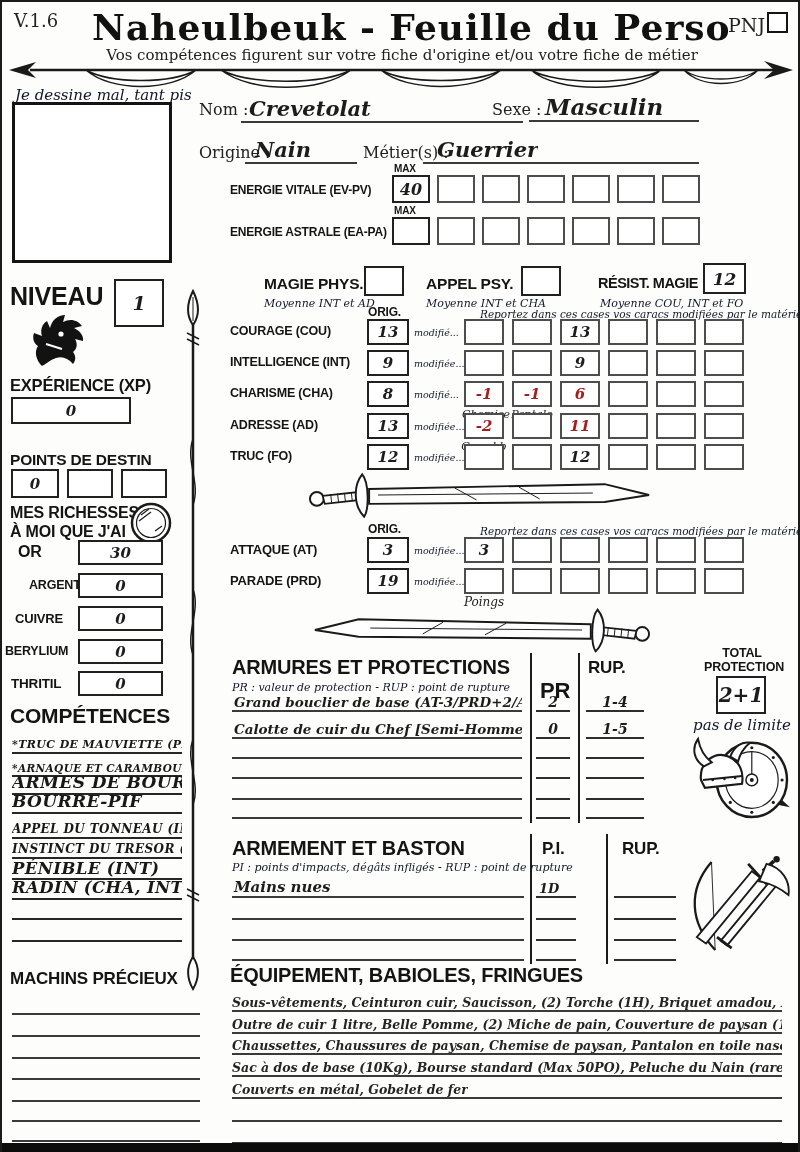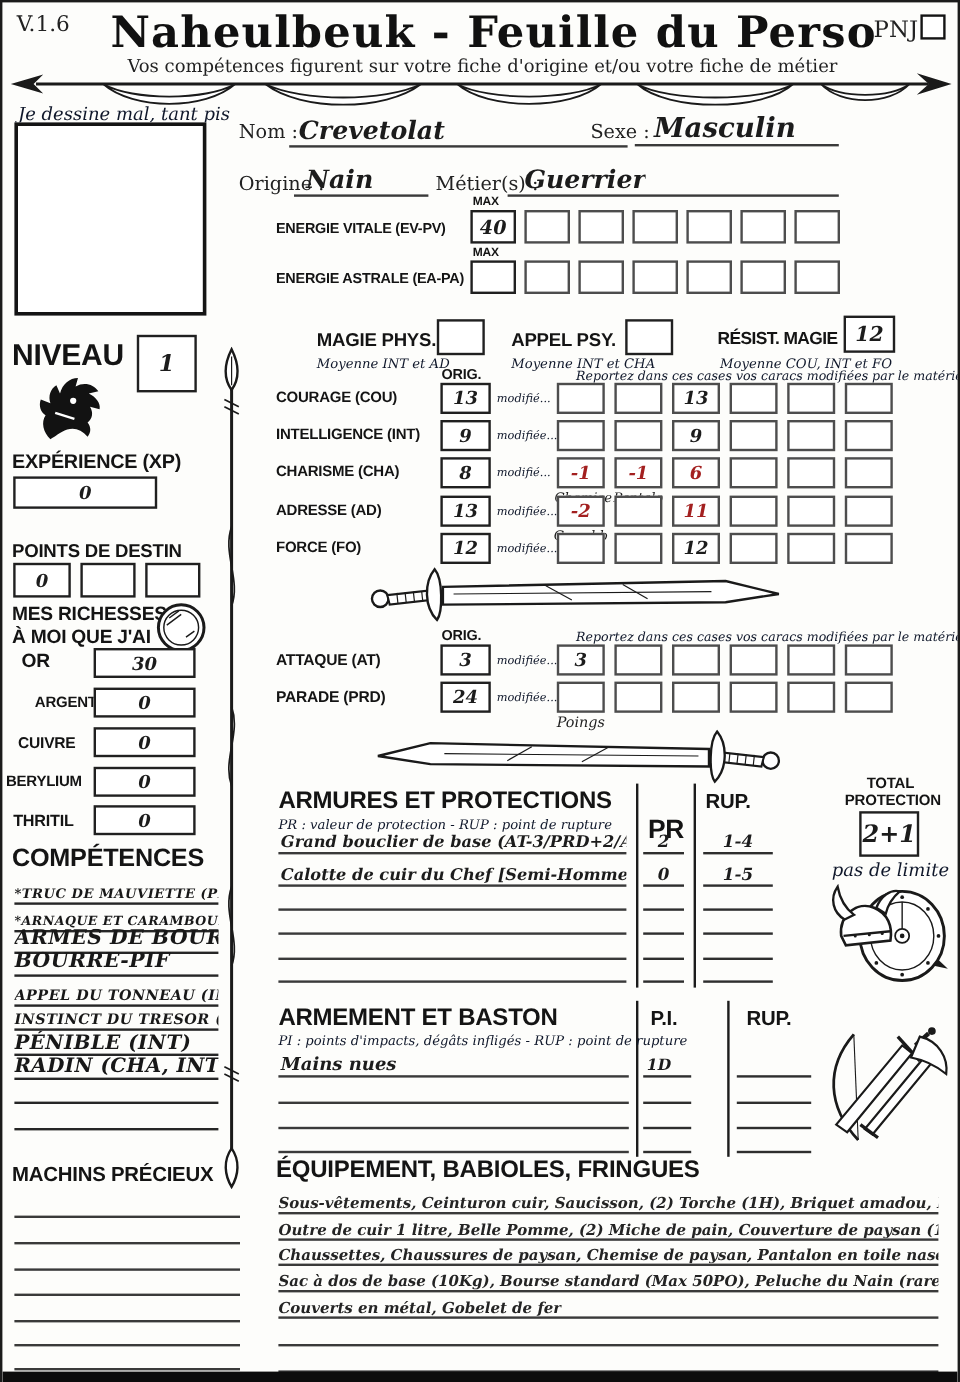--- a/index.html
+++ b/index.html
@@ -206,21 +206,21 @@
       <span class="hand" style="font-size:15px;"></span>
     </div>
   <div class="box" style="left:654px;top:411px;width:40px;height:26px;">
       <span class="hand" style="font-size:15px;"></span>
     </div>
   <div class="box" style="left:702px;top:411px;width:40px;height:26px;">
       <span class="hand" style="font-size:15px;"></span>
     </div>
   <div class="cnote" style="left:458px;top:438px;width:48px;">Grand b</div>
 
-  <div class="hdr" style="left:228px;top:447px;font-size:12.5px;">FORCE (FO)</div>
+  <div class="hdr" style="left:228px;top:447px;font-size:12.5px;">TRUC (FO)</div>
   <div class="box obox" style="left:365px;top:442px;width:42px;height:26px;">
       <span class="hand" style="font-size:15px;">12</span>
     </div>
   <div class="ita" style="left:412px;top:450px;font-size:9.5px;">modifiée...</div>
   <div class="box" style="left:462px;top:442px;width:40px;height:26px;">
       <span class="hand" style="font-size:15px;"></span>
     </div>
   <div class="box" style="left:510px;top:442px;width:40px;height:26px;">
       <span class="hand" style="font-size:15px;"></span>
     </div>
@@ -275,21 +275,21 @@
     </div>
   <div class="box" style="left:654px;top:535px;width:40px;height:26px;">
       <span class="hand" style="font-size:15px;"></span>
     </div>
   <div class="box" style="left:702px;top:535px;width:40px;height:26px;">
       <span class="hand" style="font-size:15px;"></span>
     </div>
 
   <div class="hdr" style="left:228px;top:571px;font-size:13px;">PARADE (PRD)</div>
   <div class="box obox" style="left:365px;top:566px;width:42px;height:26px;">
-      <span class="hand" style="font-size:15px;">24</span>
+      <span class="hand" style="font-size:15px;">19</span>
     </div>
   <div class="ita" style="left:412px;top:574px;font-size:9.5px;">modifiée...</div>
   <div class="box" style="left:462px;top:566px;width:40px;height:26px;">
       <span class="hand" style="font-size:15px;"></span>
     </div>
   <div class="box" style="left:510px;top:566px;width:40px;height:26px;">
       <span class="hand" style="font-size:15px;"></span>
     </div>
   <div class="box" style="left:558px;top:566px;width:40px;height:26px;">
       <span class="hand" style="font-size:15px;"></span>

